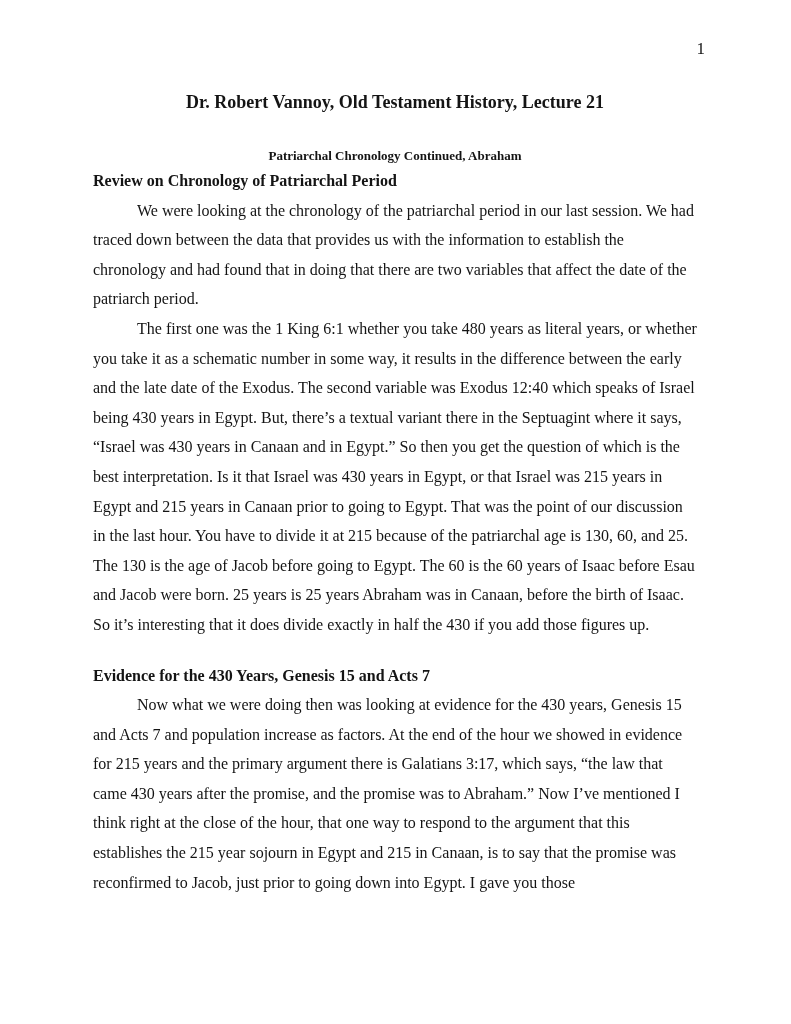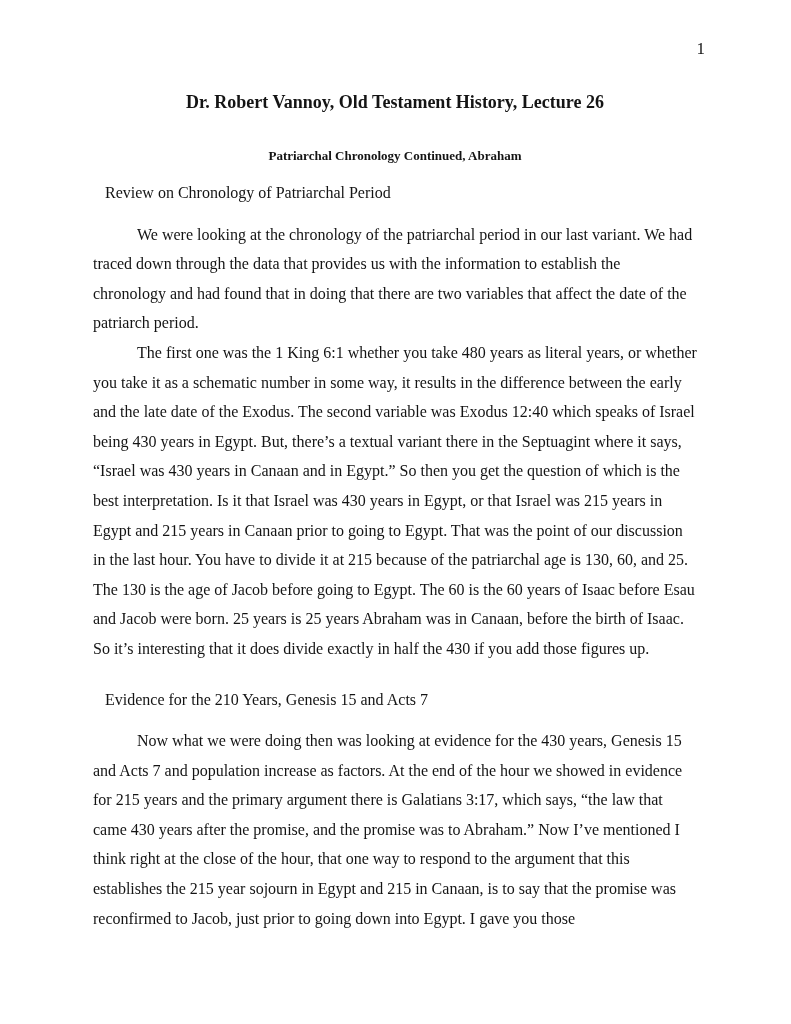--- a/index.html
+++ b/index.html
@@ -55,51 +55,51 @@
   .doc-body {
     position: absolute;
     top: 166px;
     left: 93px;
     width: 604px;
     font-size: 16px;
     line-height: 29.6px;
     text-align: left;
   }
   .section-heading {
-    margin: 12px;
-    font-weight: normal;
+    margin: 0;
+    font-weight: bold;
     font-size: 16px;
   }
   .section-heading.gap-above {
     margin-top: 21px;
   }
   .paragraph {
     margin: 0;
     text-indent: 44px;
   }
 </style>
 </head>
 <body>
 
 <div class="page">
 
   <div class="page-number">1</div>
 
-  <div class="doc-title">Dr. Robert Vannoy, Old Testament History, Lecture 26</div>
+  <div class="doc-title">Dr. Robert Vannoy, Old Testament History, Lecture 21</div>
 
 
   <div class="doc-subtitle">Patriarchal Chronology Continued, Abraham</div>
 
   <div class="doc-body">
 
     <h2 class="section-heading">Review on Chronology of Patriarchal Period</h2>
 
-    <p class="paragraph">We were looking at the chronology of the patriarchal period in our last variant. We had traced down through the data that provides us with the information to establish the chronology and had found that in doing that there are two variables that affect the date of the patriarch period.</p>
+    <p class="paragraph">We were looking at the chronology of the patriarchal period in our last session. We had traced down between the data that provides us with the information to establish the chronology and had found that in doing that there are two variables that affect the date of the patriarch period.</p>
 
     <p class="paragraph">The first one was the 1 King 6:1 whether you take 480 years as literal years, or whether you take it as a schematic number in some way, it results in the difference between the early and the late date of the Exodus. The second variable was Exodus 12:40 which speaks of Israel being 430 years in Egypt. But, there’s a textual variant there in the Septuagint where it says, “Israel was 430 years in Canaan and in Egypt.” So then you get the question of which is the best interpretation. Is it that Israel was 430 years in Egypt, or that Israel was 215 years in Egypt and 215 years in Canaan prior to going to Egypt. That was the point of our discussion in the last hour. You have to divide it at 215 because of the patriarchal age is 130, 60, and 25. The 130 is the age of Jacob before going to Egypt. The 60 is the 60 years of Isaac before Esau and Jacob were born. 25 years is 25 years Abraham was in Canaan, before the birth of Isaac. So it’s interesting that it does divide exactly in half the 430 if you add those figures up.</p>
 
-    <h2 class="section-heading gap-above">Evidence for the 210 Years, Genesis 15 and Acts 7</h2>
+    <h2 class="section-heading gap-above">Evidence for the 430 Years, Genesis 15 and Acts 7</h2>
 
     <p class="paragraph">Now what we were doing then was looking at evidence for the 430 years, Genesis 15 and Acts 7 and population increase as factors. At the end of the hour we showed in evidence for 215 years and the primary argument there is Galatians 3:17, which says, “the law that came 430 years after the promise, and the promise was to Abraham.” Now I’ve mentioned I think right at the close of the hour, that one way to respond to the argument that this establishes the 215 year sojourn in Egypt and 215 in Canaan, is to say that the promise was reconfirmed to Jacob, just prior to going down into Egypt. I gave you those</p>
 
   </div>
 
 </div>
 
 </body></html>

